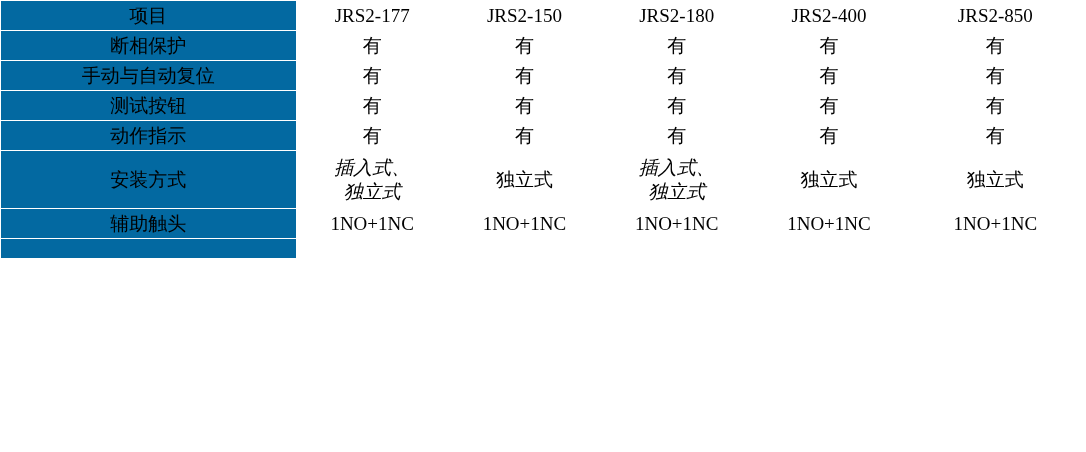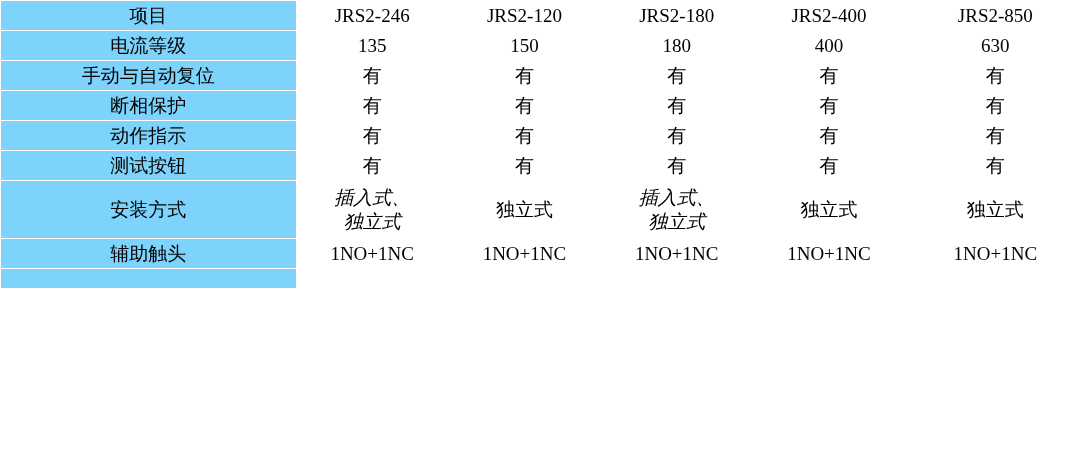--- a/index.html
+++ b/index.html
@@ -22,21 +22,21 @@
     border: 1px solid #ffffff;
     text-align: center;
     vertical-align: middle;
     font-size: 19px;
     color: #000000;
     padding: 0;
     line-height: 1.25;
   }
   
   .lbl {
-    background: #7dd3fc;
+    background: #0369a1;
     color: #ffffff;
     font-family: "Liberation Sans", sans-serif;
     font-size: 19px;
     font-weight: normal;
   }
   .lbl-small {
     font-size: 17px;
   }
   
   .val {
@@ -69,67 +69,59 @@
     <col class="col-v">
     <col class="col-v">
     <col class="col-v">
     <col class="col-v">
     <col class="col-v-last">
   </colgroup>
   <tbody>
 
     <tr class="row-h">
       <td class="lbl" colspan="2">项目</td>
-      <td class="val">JRS2-246</td>
-      <td class="val">JRS2-120</td>
+      <td class="val">JRS2-177</td>
+      <td class="val">JRS2-150</td>
       <td class="val">JRS2-180</td>
       <td class="val">JRS2-400</td>
       <td class="val">JRS2-850</td>
     </tr>
 
+
+
     <tr class="row-h">
-      <td class="lbl" colspan="2">电流等级</td>
-      <td class="val">135</td>
-      <td class="val">150</td>
-      <td class="val">180</td>
-      <td class="val">400</td>
-      <td class="val">630</td>
+      <td class="lbl" colspan="2">断相保护</td>
+      <td class="val">有</td>
+      <td class="val">有</td>
+      <td class="val">有</td>
+      <td class="val">有</td>
+      <td class="val">有</td>
     </tr>
-
 
     <tr class="row-h">
       <td class="lbl" colspan="2">手动与自动复位</td>
       <td class="val">有</td>
       <td class="val">有</td>
       <td class="val">有</td>
       <td class="val">有</td>
       <td class="val">有</td>
     </tr>
 
-    <tr class="row-h">
-      <td class="lbl" colspan="2">断相保护</td>
-      <td class="val">有</td>
-      <td class="val">有</td>
-      <td class="val">有</td>
-      <td class="val">有</td>
-      <td class="val">有</td>
-    </tr>
-
 
     <tr class="row-h">
-      <td class="lbl" colspan="2">动作指示</td>
+      <td class="lbl" colspan="2">测试按钮</td>
       <td class="val">有</td>
       <td class="val">有</td>
       <td class="val">有</td>
       <td class="val">有</td>
       <td class="val">有</td>
     </tr>
 
     <tr class="row-h">
-      <td class="lbl" colspan="2">测试按钮</td>
+      <td class="lbl" colspan="2">动作指示</td>
       <td class="val">有</td>
       <td class="val">有</td>
       <td class="val">有</td>
       <td class="val">有</td>
       <td class="val">有</td>
     </tr>
 
     <tr class="row-tall">
       <td class="lbl" colspan="2">安装方式</td>
       <td class="val two-line" style="white-space: pre-line;">插入式、

